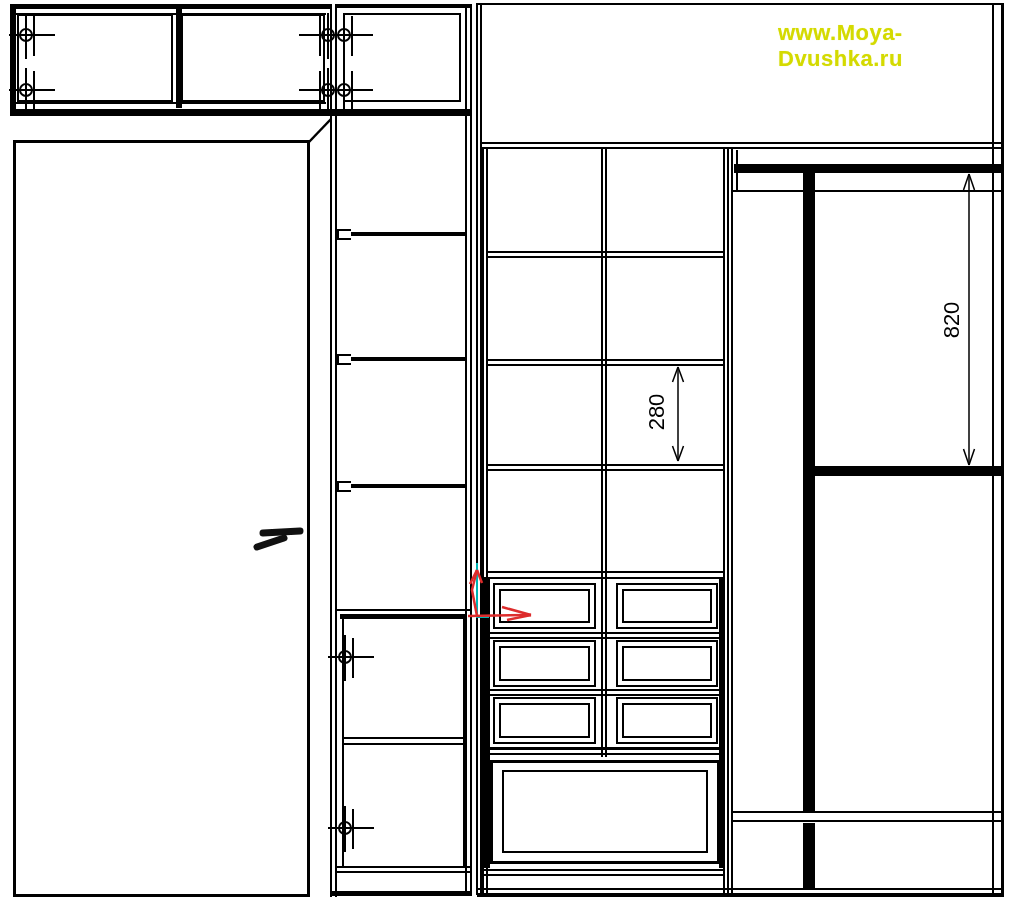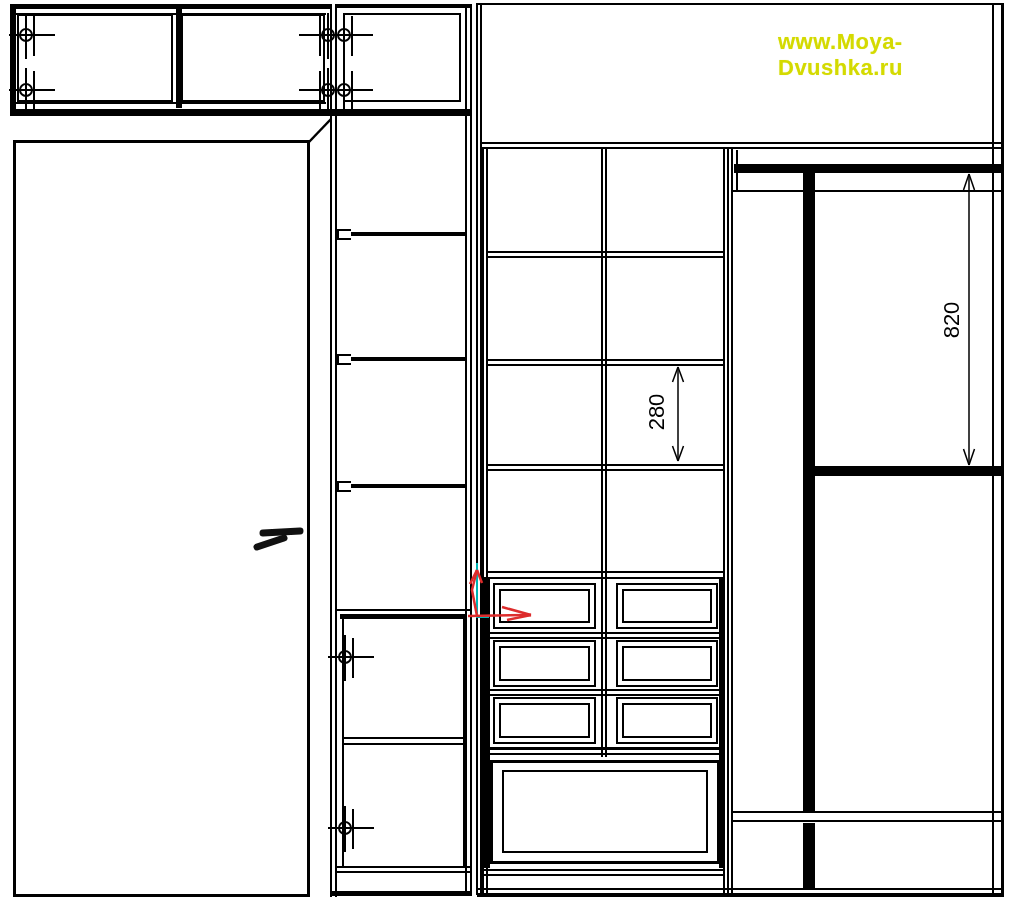--- a/index.html
+++ b/index.html
@@ -15,21 +15,21 @@
   .hinge .c{position:absolute;left:3px;top:15px;width:14px;height:14px;border:2px solid #000;border-radius:50%;box-sizing:border-box;}
   .hinge .h{position:absolute;left:-7px;top:21px;width:46px;height:2px;background:#000;}
   .hinge .v1{position:absolute;left:9px;top:0;width:2px;height:46px;background:#000;}
   .hinge .v2{position:absolute;left:17px;top:3px;width:2px;height:40px;background:#000;}
   .hinge.flip{transform:scaleX(-1);}
   .dim-text{
     position:absolute;width:70px;height:24px;line-height:24px;text-align:center;
     font-size:22px;color:#000;transform:rotate(-90deg);transform-origin:center center;
   }
   .watermark{
-    position:absolute;left:778px;top:29px;width:230px;font-size:22px;font-weight:bold;
+    position:absolute;left:778px;top:20px;width:230px;font-size:22px;font-weight:bold;
     color:#d4da00;letter-spacing:0.5px;text-shadow:0 0 1px #e8ee8a;
   }
   svg.overlay{position:absolute;left:0;top:0;pointer-events:none;}
 </style>
 </head>
 <body>
 
 <div class="canvas">
 
   <div class="watermark">www.Moya-Dvushka.ru</div>

